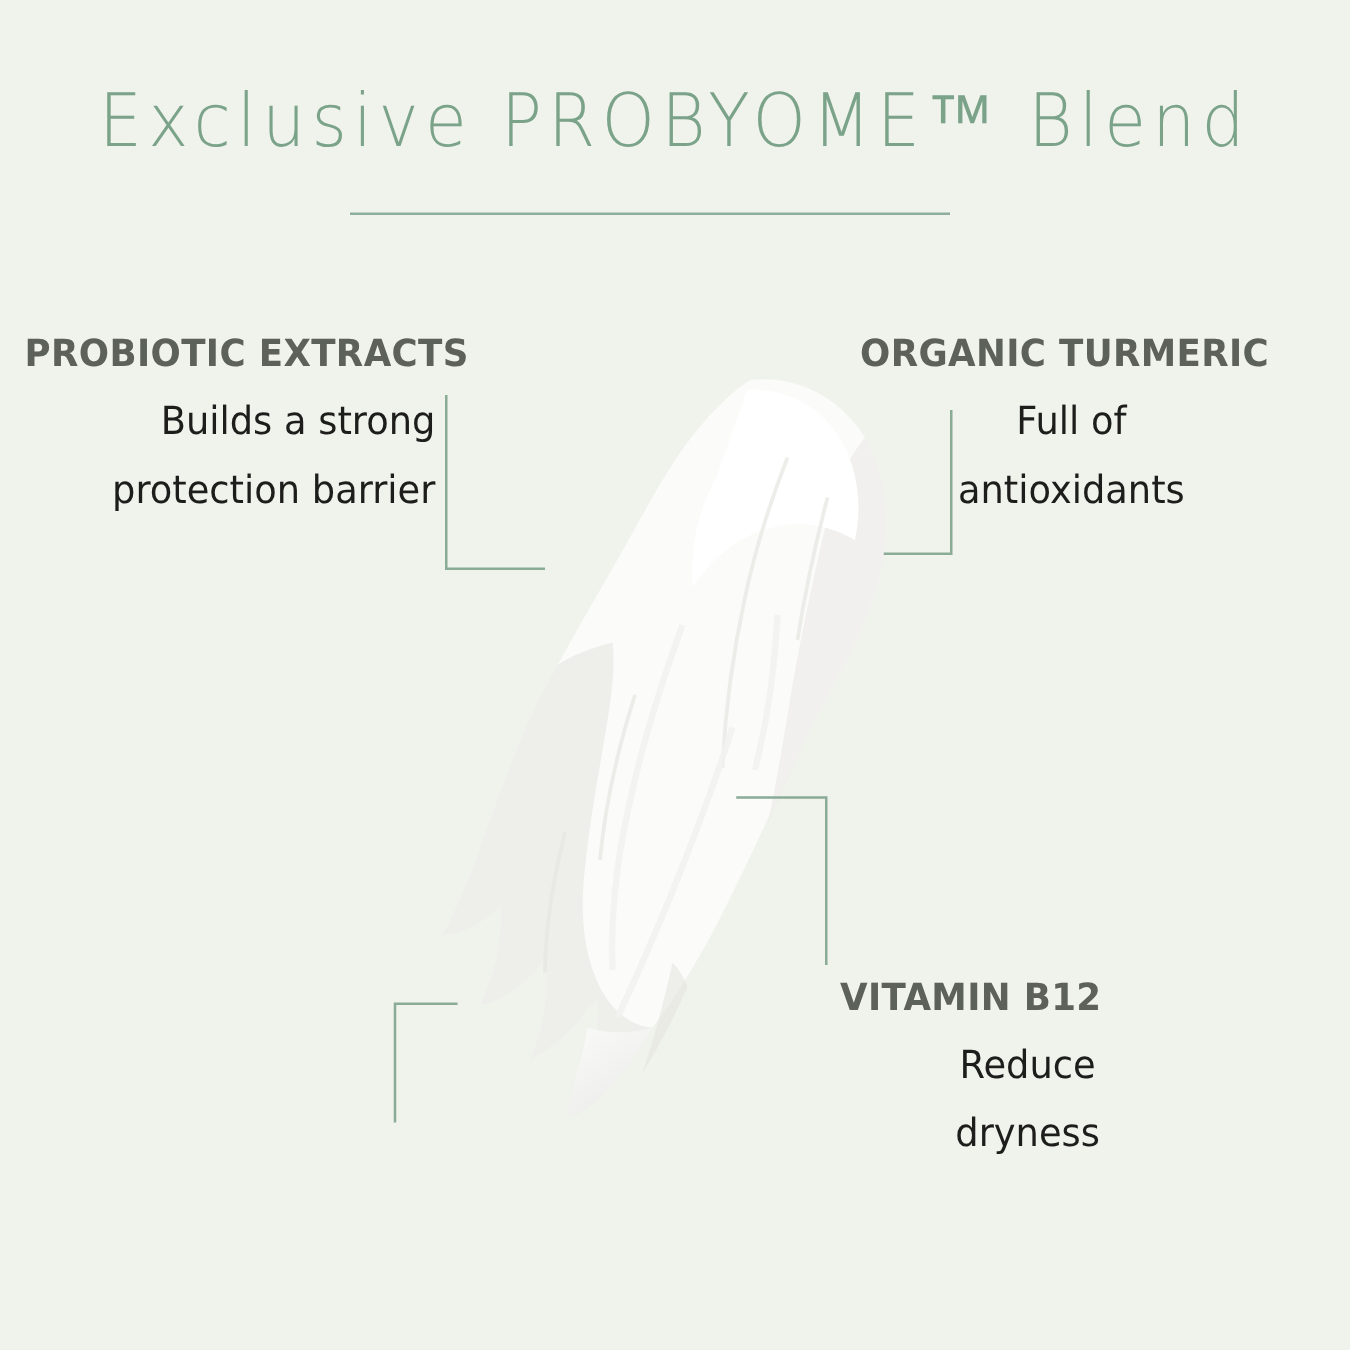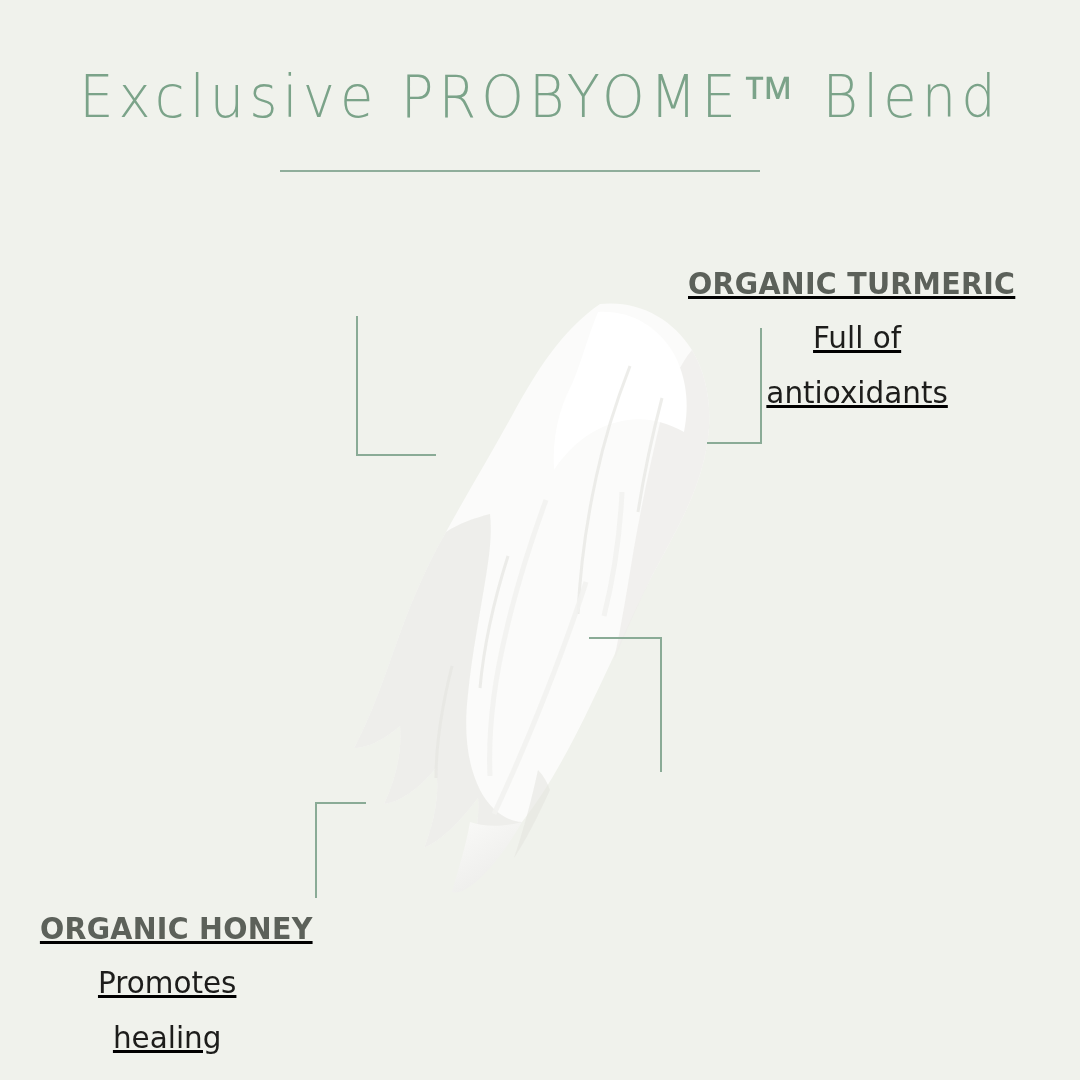--- a/index.html
+++ b/index.html
@@ -104,21 +104,21 @@
     color: #1d1d1b;
     line-height: 1.78;
     margin-top: 10px;
     white-space: nowrap;
     transform: scaleX(0.95);
   }
 
   .callout.align-right { text-align: right; }
   .callout.align-right .callout-head { transform-origin: right top; }
   .callout.align-right .callout-body { transform-origin: right top; }
-  .callout.align-left { text-align: left; text-decoration: underline; }
+  .callout.align-left { text-align: left; }
   .callout.align-left .callout-head { transform-origin: left top; }
   .callout.align-left .callout-body { transform-origin: left top; }
 
   
   #callout-probiotic  { left: 0px;   top: 268px; width: 392px; }
   #callout-turmeric   { left: 688px; top: 268px; width: 392px; }
   #callout-vitamin    { left: 672px; top: 783px; width: 392px; }
   #callout-honey      { left: 0px;   top: 913px; width: 352px; }
 
   #callout-probiotic .callout-head { text-align: left; }
@@ -239,31 +239,38 @@
   </svg>
 
   <svg class="connector" style="left:586px; top:632px; width:86px; height:146px;" viewBox="0 0 86 146" xmlns="http://www.w3.org/2000/svg">
     <path d="M 3 6 L 75 6 L 75 140"></path>
   </svg>
 
   <svg class="connector" style="left:308px; top:798px; width:64px; height:106px;" viewBox="0 0 64 106" xmlns="http://www.w3.org/2000/svg">
     <path d="M 58 5 L 8 5 L 8 100"></path>
   </svg>
 
+  <div class="callout align-right" id="callout-probiotic">
+    <div class="callout-head">PROBIOTIC EXTRACTS</div>
+    <div class="callout-body">
+      <div>Builds a strong</div>
+      <div>protection barrier</div>
+    </div>
+  </div>
 
   <div class="callout align-left" id="callout-turmeric">
     <div class="callout-head">ORGANIC TURMERIC</div>
     <div class="callout-body">
       <div>Full of</div>
       <div>antioxidants</div>
     </div>
   </div>
 
-
-  <div class="callout align-left" id="callout-honey">
-    <div class="callout-head">ORGANIC HONEY</div>
+  <div class="callout align-left" id="callout-vitamin">
+    <div class="callout-head">VITAMIN B12</div>
     <div class="callout-body">
-      <div>Promotes</div>
-      <div>healing</div>
+      <div>Reduce</div>
+      <div>dryness</div>
     </div>
   </div>
 
+
 </div>
 
 </body></html>

